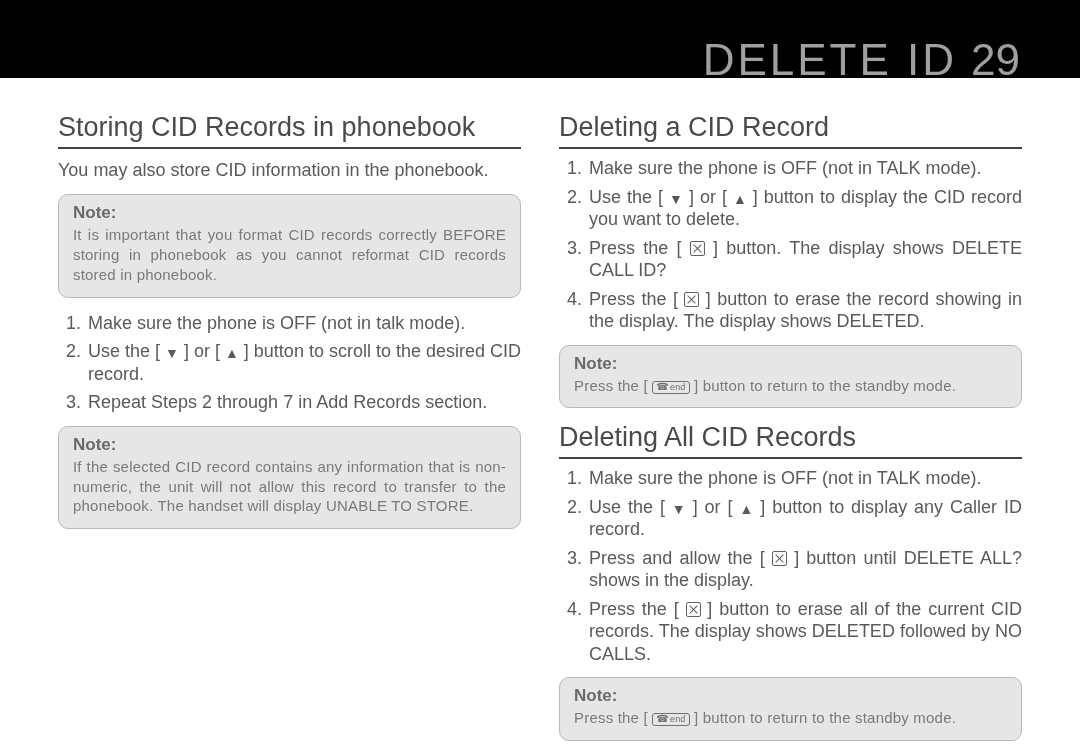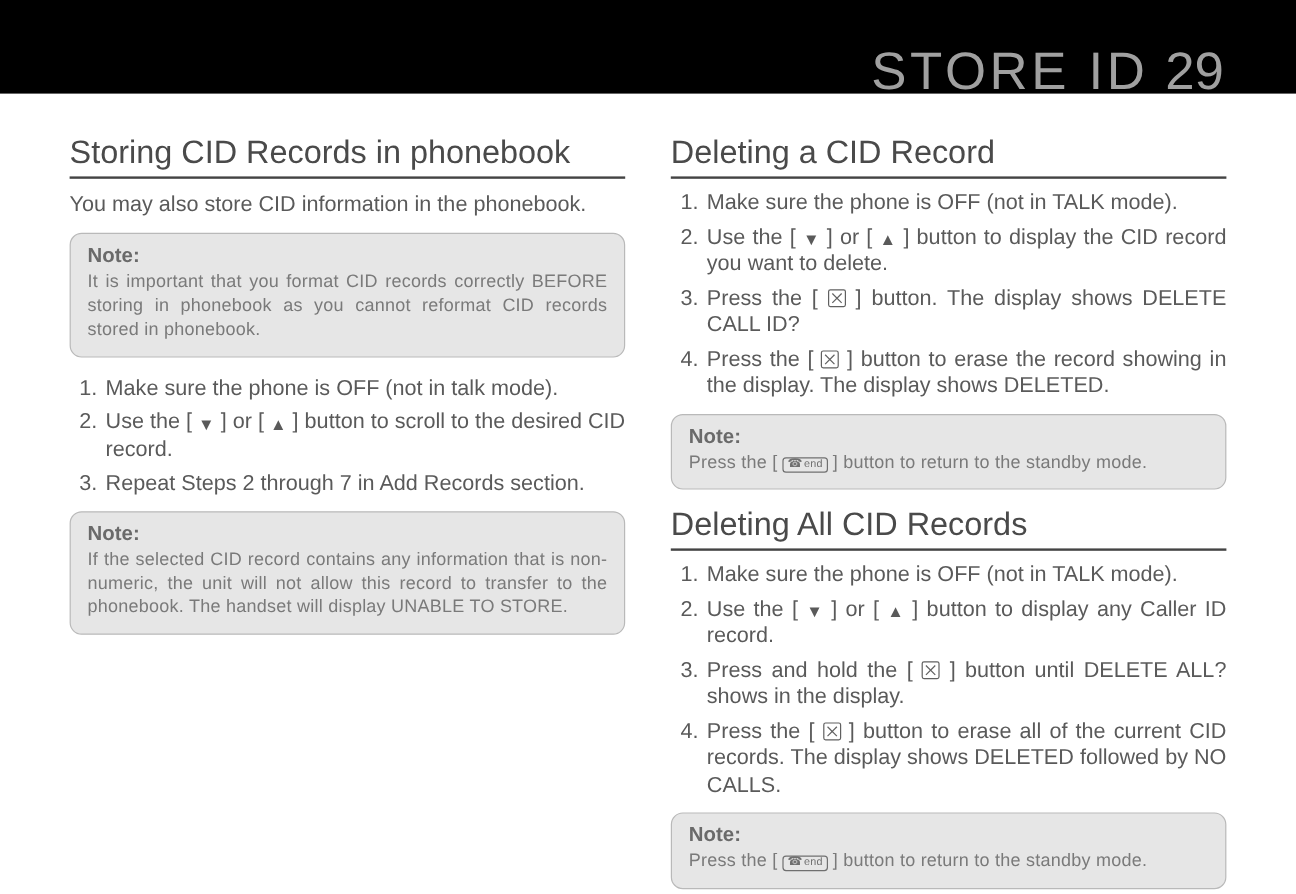--- a/index.html
+++ b/index.html
@@ -121,21 +121,21 @@
     background:#e6e6e6;
     white-space:nowrap;
   }
   .end-btn .phone{font-size:10px;margin-right:1px;}
 </style>
 </head>
 <body>
 
 <div class="header-bar">
   <div class="header-text">
-    <span>STORE ID</span><span class="page-num">29</span>
+    <span>DELETE ID</span><span class="page-num">29</span>
   </div>
 </div>
 
 <div class="columns">
 
   <div class="col">
     <h2 class="section">Storing CID Records in phonebook</h2>
     <p class="intro">You may also store CID information in the phonebook.</p>
 
     <div class="note">
@@ -181,21 +181,21 @@
     </div>
 
     <h2 class="section">Deleting All CID Records</h2>
 
     <ol class="steps">
       <li>Make sure the phone is OFF (not in TALK mode).</li>
       <li>
         <span>Use the [ </span><span class="glyph">▼</span><span> ] or [ </span><span class="glyph">▲</span><span> ] button to display any Caller ID record.</span>
       </li>
       <li>
-        <span>Press and hold the [ </span><span class="delete-sq"></span><span> ] button until DELETE ALL? shows in the display.</span>
+        <span>Press and allow the [ </span><span class="delete-sq"></span><span> ] button until DELETE ALL? shows in the display.</span>
       </li>
       <li>
         <span>Press the [ </span><span class="delete-sq"></span><span> ] button to erase all of the current CID records. The display shows DELETED followed by NO CALLS.</span>
       </li>
     </ol>
 
     <div class="note">
       <div class="note-title">Note:</div>
       <div class="note-body">
         <span>Press the [ </span><span class="end-btn"><span class="phone">☎</span><span>end</span></span><span> ] button to return to the standby mode.</span>

